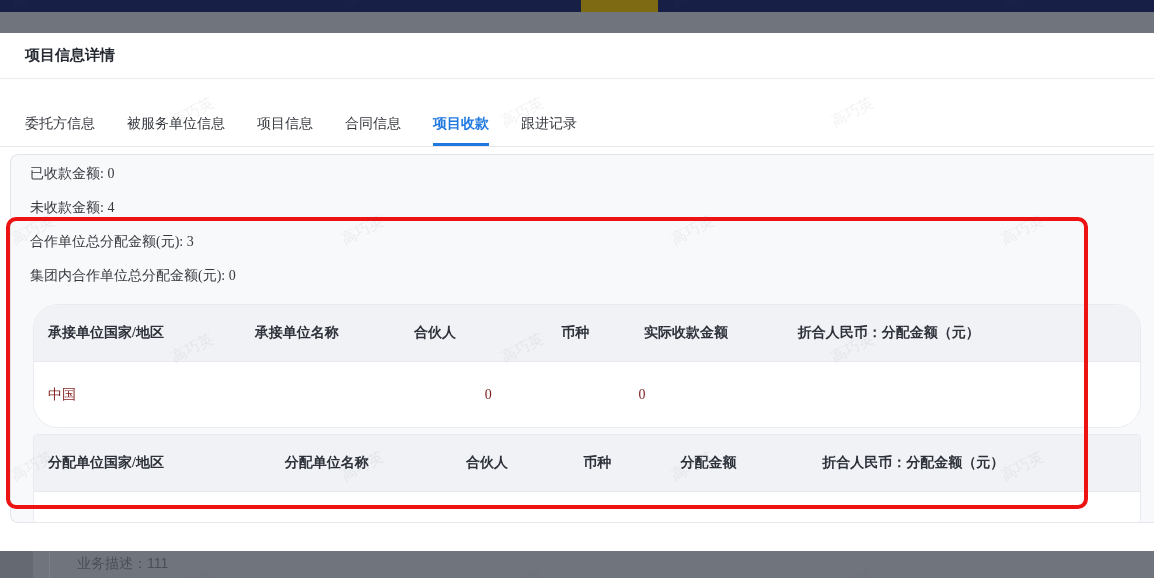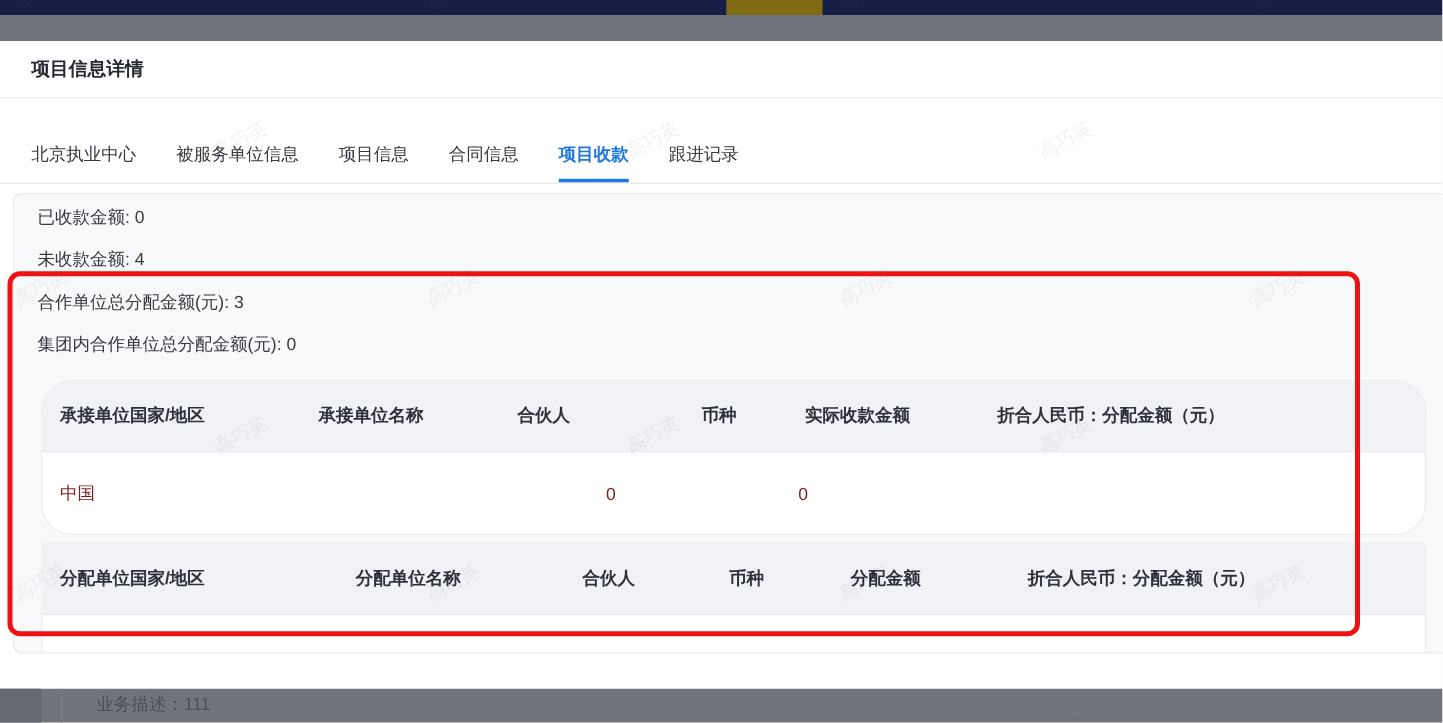--- a/index.html
+++ b/index.html
@@ -25,21 +25,21 @@
 
   
   .tabs { position:absolute; left:25px; top:72px; height:41px; display:flex; gap:32px; }
   .tab { display:flex; align-items:center; height:41px; font-size:14px; color:#36393f; cursor:pointer; border-bottom:3px solid transparent; }
   .tab.active { color:#1f78e0; border-bottom-color:#1f78e0; font-weight:bold; }
   .tabs-divider { position:absolute; left:0; top:113px; width:1154px; height:1px; background:#e8e8ec; }
 
   
   .panel { position:absolute; left:10px; top:121px; width:1144px; height:369px;
            background:#f8f9fb; border:1px solid #e3e5eb; border-right:none;
-           border-radius:8px 0 0 8px; }
+           border-radius:8px 0 0 8px;font-family:Liberation Serif, serif; }
   .info-line { position:absolute; left:19px; height:20px; font-size:14px; color:#36393f; white-space:nowrap; }
 
   
   .tbl { position:absolute; left:22px; width:1108px; background:#fff; border:1px solid #e9ebf0; border-radius:4px; overflow:hidden; }
   .tbl-1 { top:149px;border-radius:25px; }
   .tbl-2 { top:279px; }
   .tr { display:flex; width:100%; }
   .tr.head { background:#f1f2f6; height:57px; border-bottom:1px solid #e7e9ee; }
   .tr.body { background:#fff; height:65px; }
   .tbl-2 .tr.body { height:30px; }
@@ -63,21 +63,21 @@
     <div class="topbar-btn"></div>
   </div>
 
   <div class="mask-top"></div>
 
   <div class="modal">
     <div class="modal-title">项目信息详情</div>
     <div class="title-divider"></div>
 
     <div class="tabs" id="tabs">
-        <div class="tab">北京执业中心</div>
+        <div class="tab">委托方信息</div>
         <div class="tab">被服务单位信息</div>
         <div class="tab">项目信息</div>
         <div class="tab">合同信息</div>
         <div class="tab active">项目收款</div>
         <div class="tab">跟进记录</div>
       </div>
     <div class="tabs-divider"></div>
 
     <div class="panel">
       <div id="summary-lines">

